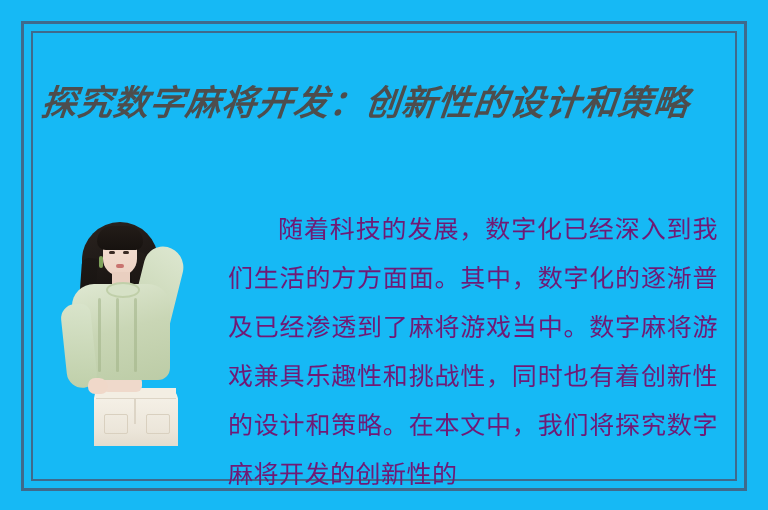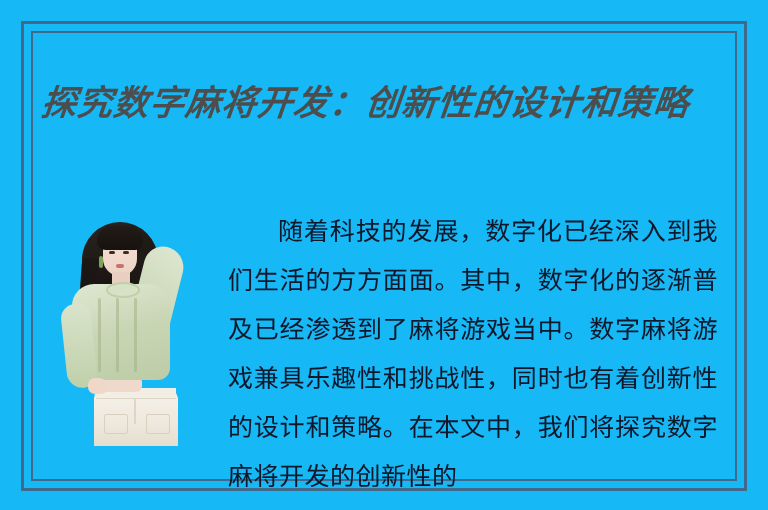--- a/index.html
+++ b/index.html
@@ -62,22 +62,22 @@
     transform: skewX(-6deg);
     transform-origin: left top;
   }
 
   
   #body-text {
     position: absolute;
     left: 228px;
     top: 182px;
     width: 490px;
-    color: #0f172a;
-    font-family: Liberation Serif, serif;
+    color: #701a75;
+    font-family: Liberation Mono, monospace;
     font-size: 25px;
     line-height: 49px;
     text-align: justify;
     text-align-last: left;
     text-indent: 50px;
     word-break: break-all;
     letter-spacing: 0.5px;
   }
 
   

